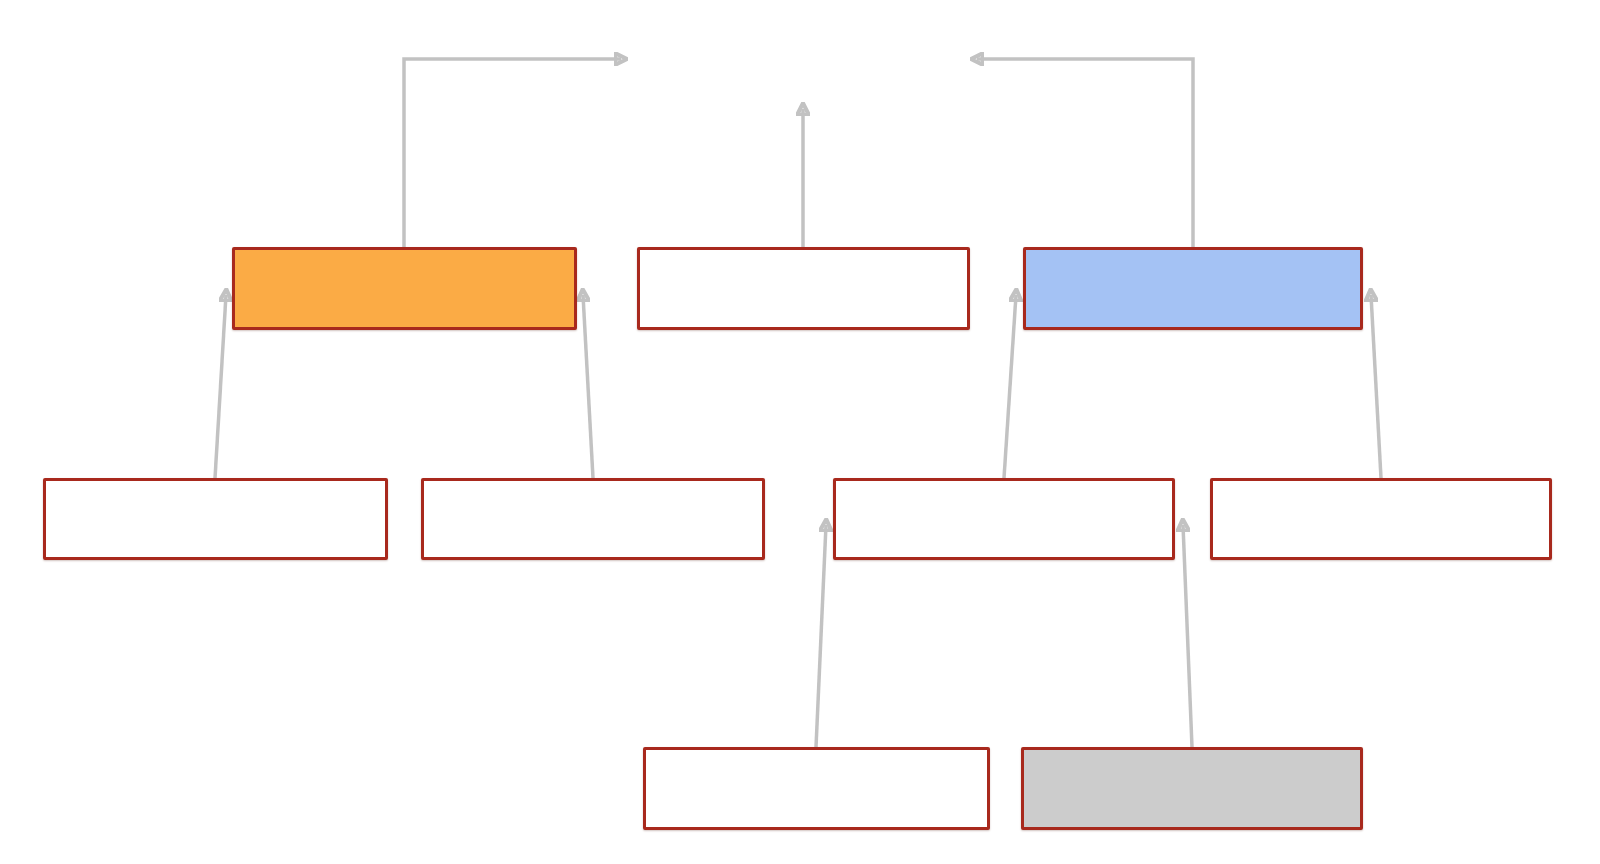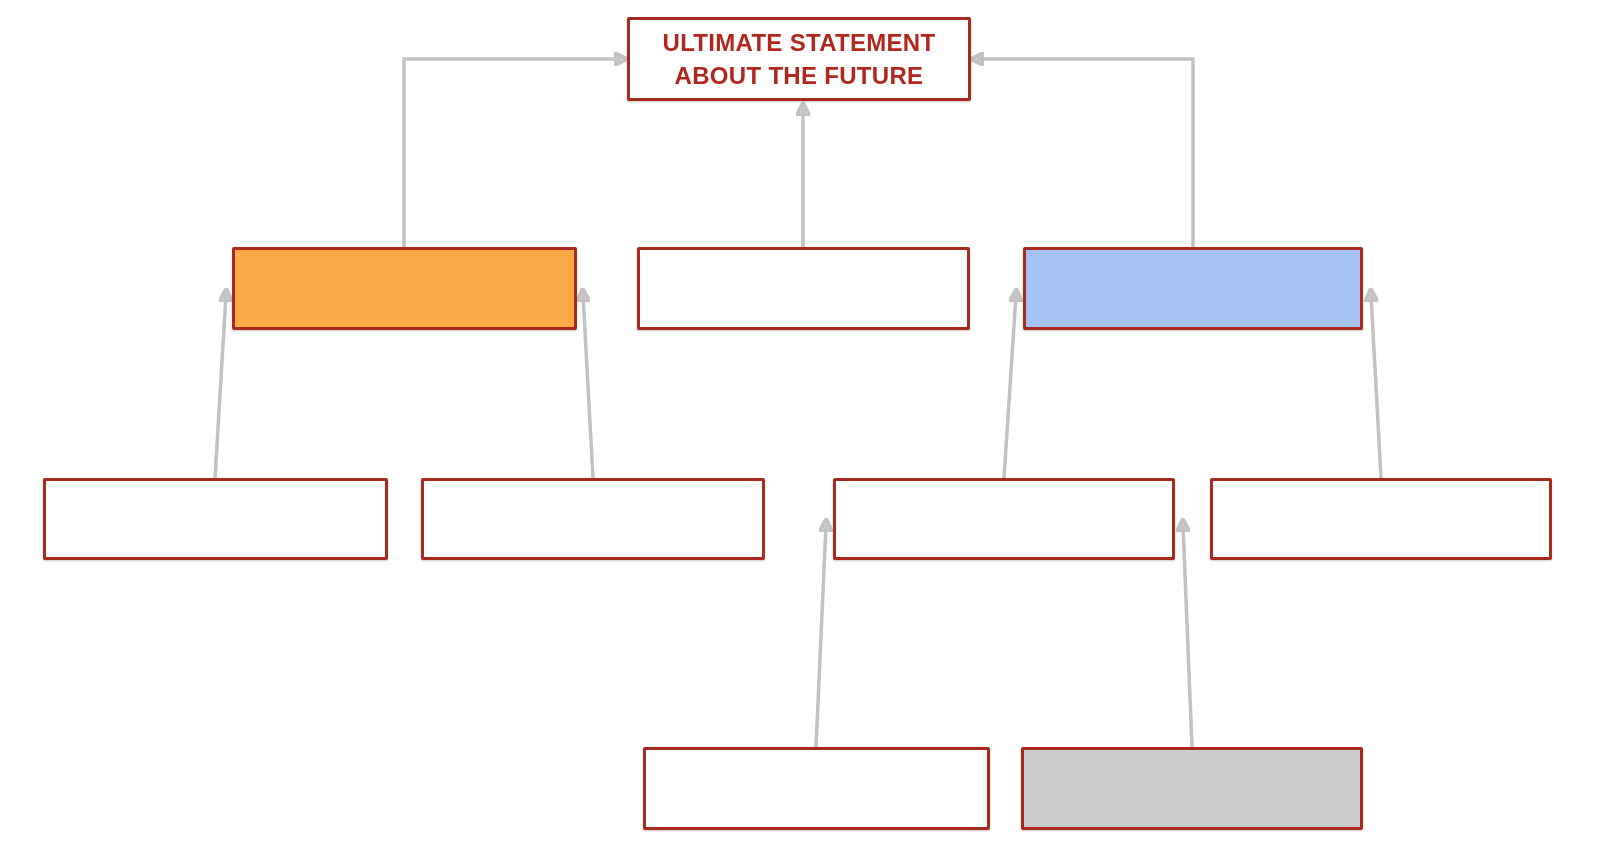--- a/index.html
+++ b/index.html
@@ -64,23 +64,20 @@
     <path d="M 1193 247 L 1193 59 L 977 59" marker-end="url(#arrow)"></path>
     <path d="M 803 247 L 803 109" marker-end="url(#arrow)"></path>
     <path d="M 215 478 L 226 295" marker-end="url(#arrow)"></path>
     <path d="M 593 478 L 583 295" marker-end="url(#arrow)"></path>
     <path d="M 1004 478 L 1016 295" marker-end="url(#arrow)"></path>
     <path d="M 1381 478 L 1371 295" marker-end="url(#arrow)"></path>
     <path d="M 816 747 L 826 525" marker-end="url(#arrow)"></path>
     <path d="M 1192 747 L 1183 525" marker-end="url(#arrow)"></path>
   </svg>
 
-  <div class="box" id="box-root" style="background-color: rgb(255, 255, 255);">
-    <span class="box-label">ULTIMATE STATEMENT ABOUT THE FUTURE</span>
-  </div>
 
   <div class="box" id="box-orange" style="background-color: rgb(251, 171, 69);">
     <span class="box-label"></span>
   </div>
 
   <div class="box" id="box-center" style="background-color: rgb(255, 255, 255);">
     <span class="box-label"></span>
   </div>
 
   <div class="box" id="box-blue" style="background-color: rgb(164, 194, 244);">

